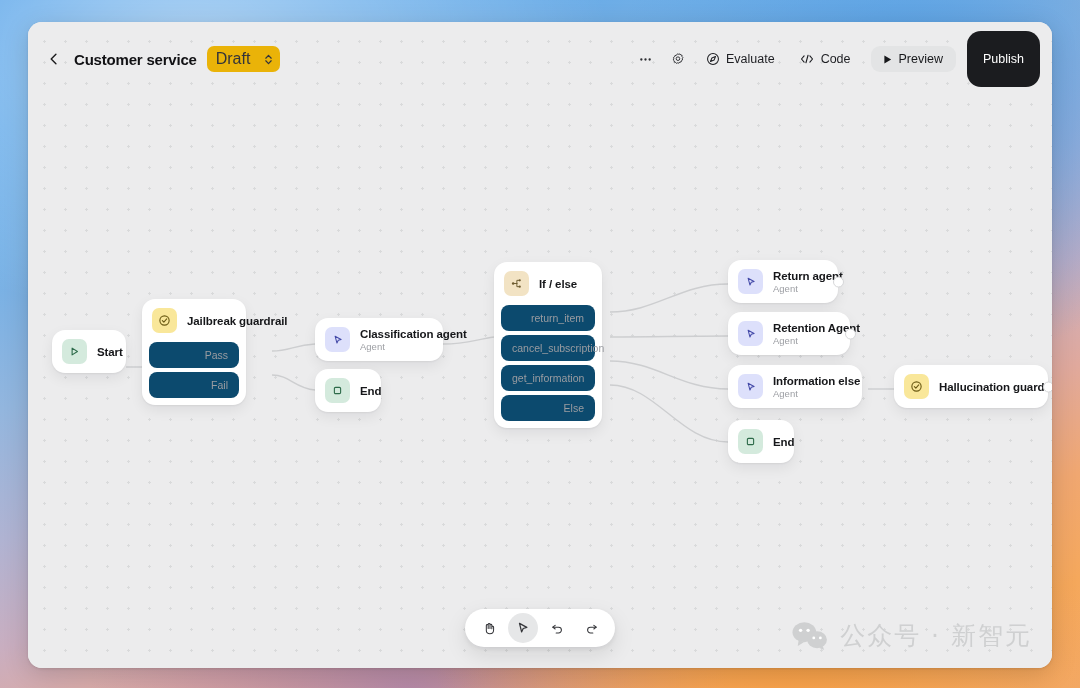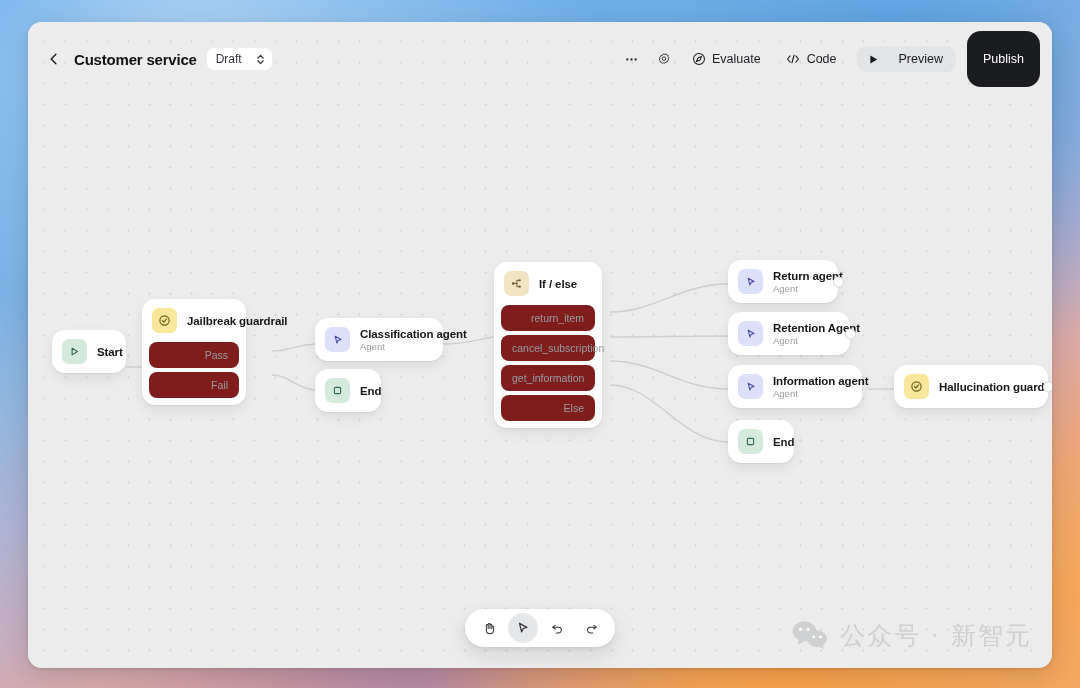--- a/index.html
+++ b/index.html
@@ -100,24 +100,24 @@
     cursor: pointer;
   }
   .page-title {
     font-size: 15px;
     font-weight: 700;
     color: #111114;
     letter-spacing: -0.2px;
   }
   .draft-chip {
     display: flex; align-items: center; gap: 14px;
-    background: #ffffff;
+    background: #eab308;
     border-radius: 7px;
     padding: 4px 7px 4px 9px;
-    font-size: 12px;
+    font-size: 16px;
     color: #33343a;
     cursor: pointer;
   }
 
   .icon-btn {
     width: 28px; height: 28px;
     display: flex; align-items: center; justify-content: center;
     border-radius: 7px;
     color: #2c2d31;
     cursor: pointer;
@@ -127,21 +127,21 @@
     display: flex; align-items: center; gap: 6px;
     padding: 5px 10px;
     border-radius: 8px;
     font-size: 12.5px;
     color: #1d1e22;
     cursor: pointer;
     white-space: nowrap;
   }
 
   .preview-btn {
-    display: flex; align-items: center; gap: 20px;
+    display: flex; align-items: center; gap: 6px;
     background: #e3e4e5;
     border-radius: 9px;
     padding: 6px 13px 6px 11px;
     font-size: 12.5px;
     color: #17181b;
     cursor: pointer;
     margin-left: 6px;
   }
   .publish-btn {
     background: #1b1c1f;
@@ -192,21 +192,21 @@
     white-space: nowrap;
   }
 
   .node-rows {
     padding: 0 7px 7px 7px;
     display: flex;
     flex-direction: column;
     gap: 4px;
   }
   .node-row {
-    background: #7f1d1d;
+    background: #0c4a6e;
     border-radius: 8px;
     padding: 7px 11px;
     font-size: 10.5px;
     color: #9a9ca1;
     text-align: right;
   }
 
   .port {
     position: absolute;
     right: -6px;
@@ -268,21 +268,21 @@
     cursor: pointer;
   }
   .dock-btn.active { background: #e6e7e8; }
 
   
   .watermark {
     position: absolute;
     right: 20px;
     bottom: 16px;
     display: flex;
-    align-items: flex-start;
+    align-items: flex-end;
     gap: 11px;
     color: #cfd0d1;
     z-index: 25;
     pointer-events: none;
   }
   .watermark-text {
     font-size: 25px;
     letter-spacing: 2px;
     color: #cfd0d1;
     font-family: "DejaVu Sans", sans-serif;
@@ -490,21 +490,21 @@
   </div>
 
   <div class="node" id="node-information">
     <div class="node-head">
       <div class="node-icon ic-purple">
         <svg width="12" height="12" viewBox="0 0 14 14">
           <path d="M3.6 2.6 L10.6 6.4 L7.3 7.4 L5.8 10.6 Z" fill="none" stroke="currentColor" stroke-width="1.2" stroke-linejoin="round"></path>
         </svg>
       </div>
       <div class="node-texts">
-        <div class="node-title">Information agent</div>
+        <div class="node-title">Information else</div>
         <div class="node-sub">Agent</div>
       </div>
     </div>
   </div>
 
   <div class="node" id="node-end-2">
     <div class="node-head">
       <div class="node-icon ic-green">
         <svg width="11" height="11" viewBox="0 0 12 12">
             <rect x="2.6" y="2.6" width="6.8" height="6.8" rx="1.3" fill="none" stroke="currentColor" stroke-width="1.2"></rect>

